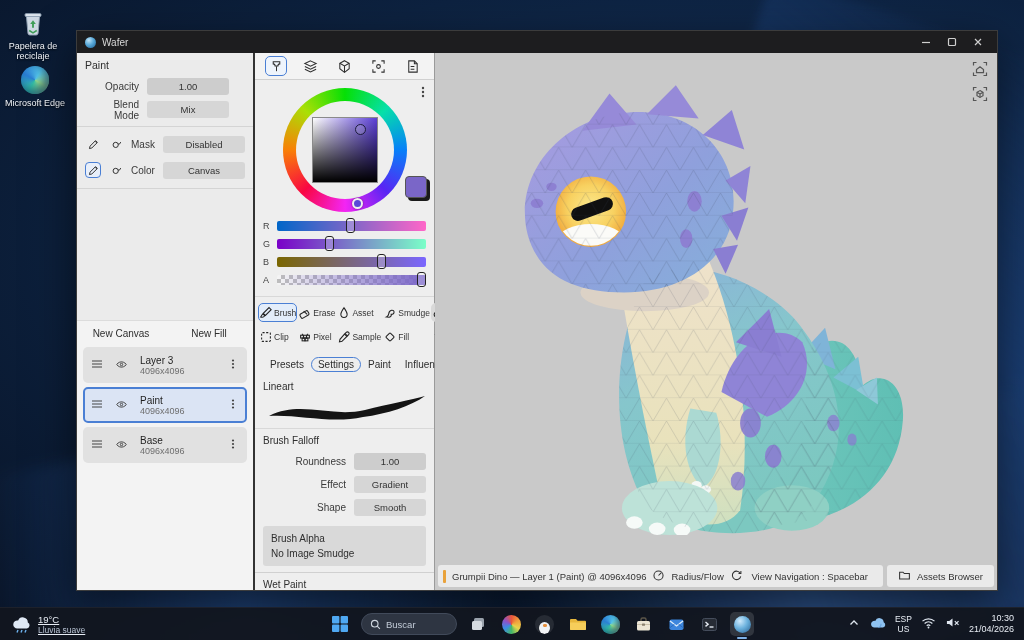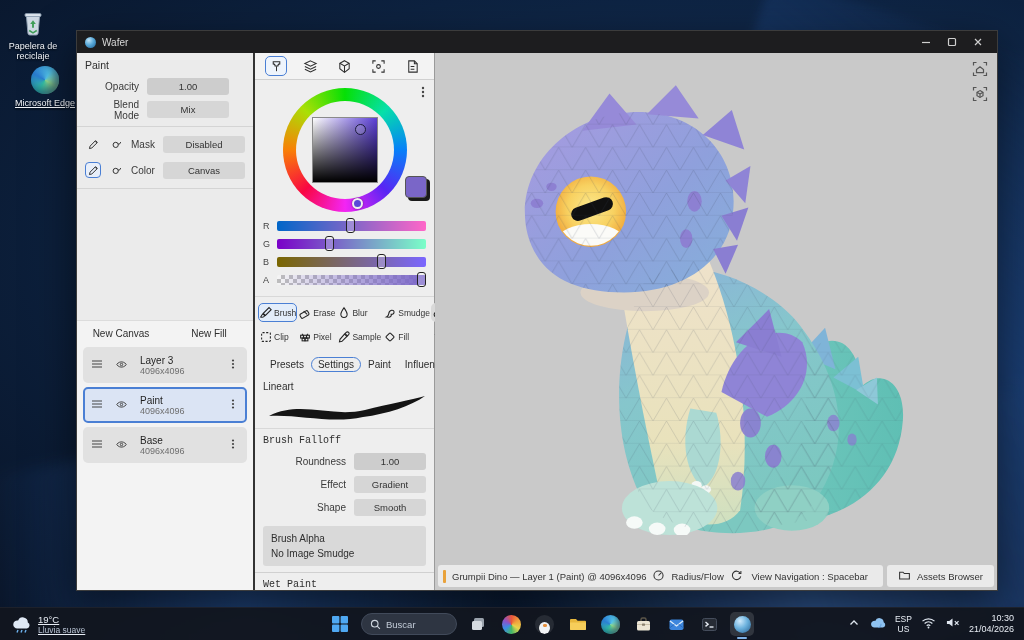--- a/index.html
+++ b/index.html
@@ -14,21 +14,21 @@
   .rb2 { right:-160px; top:40px; width:520px; height:620px; transform:rotate(18deg);
          background:linear-gradient(200deg, transparent 10%, rgba(35,80,150,.5) 45%, rgba(12,28,60,.85) 90%); filter:blur(5px); }
   .rb3 { right:-60px; bottom:-40px; width:560px; height:220px; transform:rotate(-18deg);
          background:linear-gradient(90deg, transparent, rgba(80,140,220,.45), transparent); filter:blur(8px); }
 
   
   .desk-icon { position:absolute; width:62px; text-align:center; color:#f2f5fa;
                font-size:9px; line-height:1.15; text-shadow:0 1px 2px rgba(0,0,0,.9); cursor:default; }
   .desk-icon .ic { width:30px; height:30px; margin:0 auto 3px; display:block; }
   .di-bin { left:2px; top:8px; }
-  .di-edge { left:14px; top:66px;text-decoration:underline; }
+  .di-edge { left:4px; top:66px; }
   .edge-ball { width:28px; height:28px; margin:0 auto 4px; border-radius:50%;
                background: conic-gradient(from 210deg, #35c3a8, #2b7fd4, #54c6ec, #9ae08c, #35c3a8);
                box-shadow: inset -4px -4px 8px rgba(10,40,90,.6); }
 
   
   .window { position:absolute; left:76px; top:30px; width:922px; height:561px;
             border:1px solid #3c3c3c; background:#ececec; box-shadow:0 14px 40px rgba(0,0,0,.55); }
   .titlebar { height:22px; background:#1d1d1f; display:flex; align-items:center; padding:0 8px; gap:6px; }
   .app-dot { width:11px; height:11px; border-radius:50%;
              background: radial-gradient(circle at 35% 30%, #bfe2f5 0%, #57a8d8 45%, #1f5f93 100%); }
@@ -116,21 +116,21 @@
   .tool.hl { background:#d9d9d9; }
 
   .tab-row { display:flex; justify-content:space-between; align-items:center; padding:7px 8px 5px; }
   .tab { font-size:10px; color:#2e2e2e; padding:1px 6px; border:1.5px solid transparent; border-radius:9px; cursor:pointer; }
   .tab.sel { border-color:#4a7fd4; }
 
   .lineart-lbl { padding:4px 8px 0; }
   .stroke-box { height:30px; margin:0 6px; }
 
   .falloff { border-top:1px solid #d8d8d8; margin-top:4px; padding-top:4px; }
-  .f-title { padding:2px 8px 4px;font-family:Liberation Mono, monospace; }
+  .f-title { padding:2px 8px 4px; }
   .frow { display:flex; align-items:center; height:23px; padding:0 8px; }
   .frow .lbl { flex:1; text-align:right; margin-right:8px; color:#3a3a3a; }
   .fpill { width:72px; }
   .alpha-box { margin:7px 8px 4px; background:#d9d9d9; border-radius:3px; padding:5px 8px; line-height:1.5; }
   .wet { border-top:1px solid #d0d0d0; margin-top:6px; padding-top:4px; }
 
   
   .viewport { flex:1; position:relative; background:#c9c9c9; overflow:hidden; }
   .vp-btn { position:absolute; right:8px; width:18px; height:18px; }
   .vp-btn svg { stroke:#555; fill:none; stroke-width:1.2; }
@@ -433,21 +433,21 @@
           <svg width="14" height="14" viewBox="0 0 16 16">
               <rect x="2.4" y="7" width="10" height="5.4" rx="1.4" transform="rotate(-30 7.4 9.7)"></rect>
               <path d="M6.5 5.8l4 3.8"></path>
             </svg>
           <span>Erase</span>
           </div>
         <div class="tool">
           <svg width="14" height="14" viewBox="0 0 16 16">
               <path d="M8 2C5.8 5.3 4.4 7.2 4.4 9.5a3.6 3.6 0 0 0 7.2 0C11.6 7.2 10.2 5.3 8 2z"></path>
             </svg>
-          <span>Blur</span>
+          <span>Asset</span>
           </div>
         <div class="tool">
           <svg width="14" height="14" viewBox="0 0 16 16">
               <path d="M4 12.5c1.5-.6 2.4-2 2.6-3.8.2-2 1.4-3.6 3.2-3.9 1.8-.3 3 .9 2.8 2.5-.2 1.7-1.8 2.4-3.2 2.2.3 1.6-.6 3-2.4 3.4z"></path>
             </svg>
           <span>Smudge</span>
           </div>
         <div class="tool hl">
           <svg width="14" height="14" viewBox="0 0 16 16">
               <rect x="2.5" y="7" width="9" height="5.5" rx="2.5"></rect>

